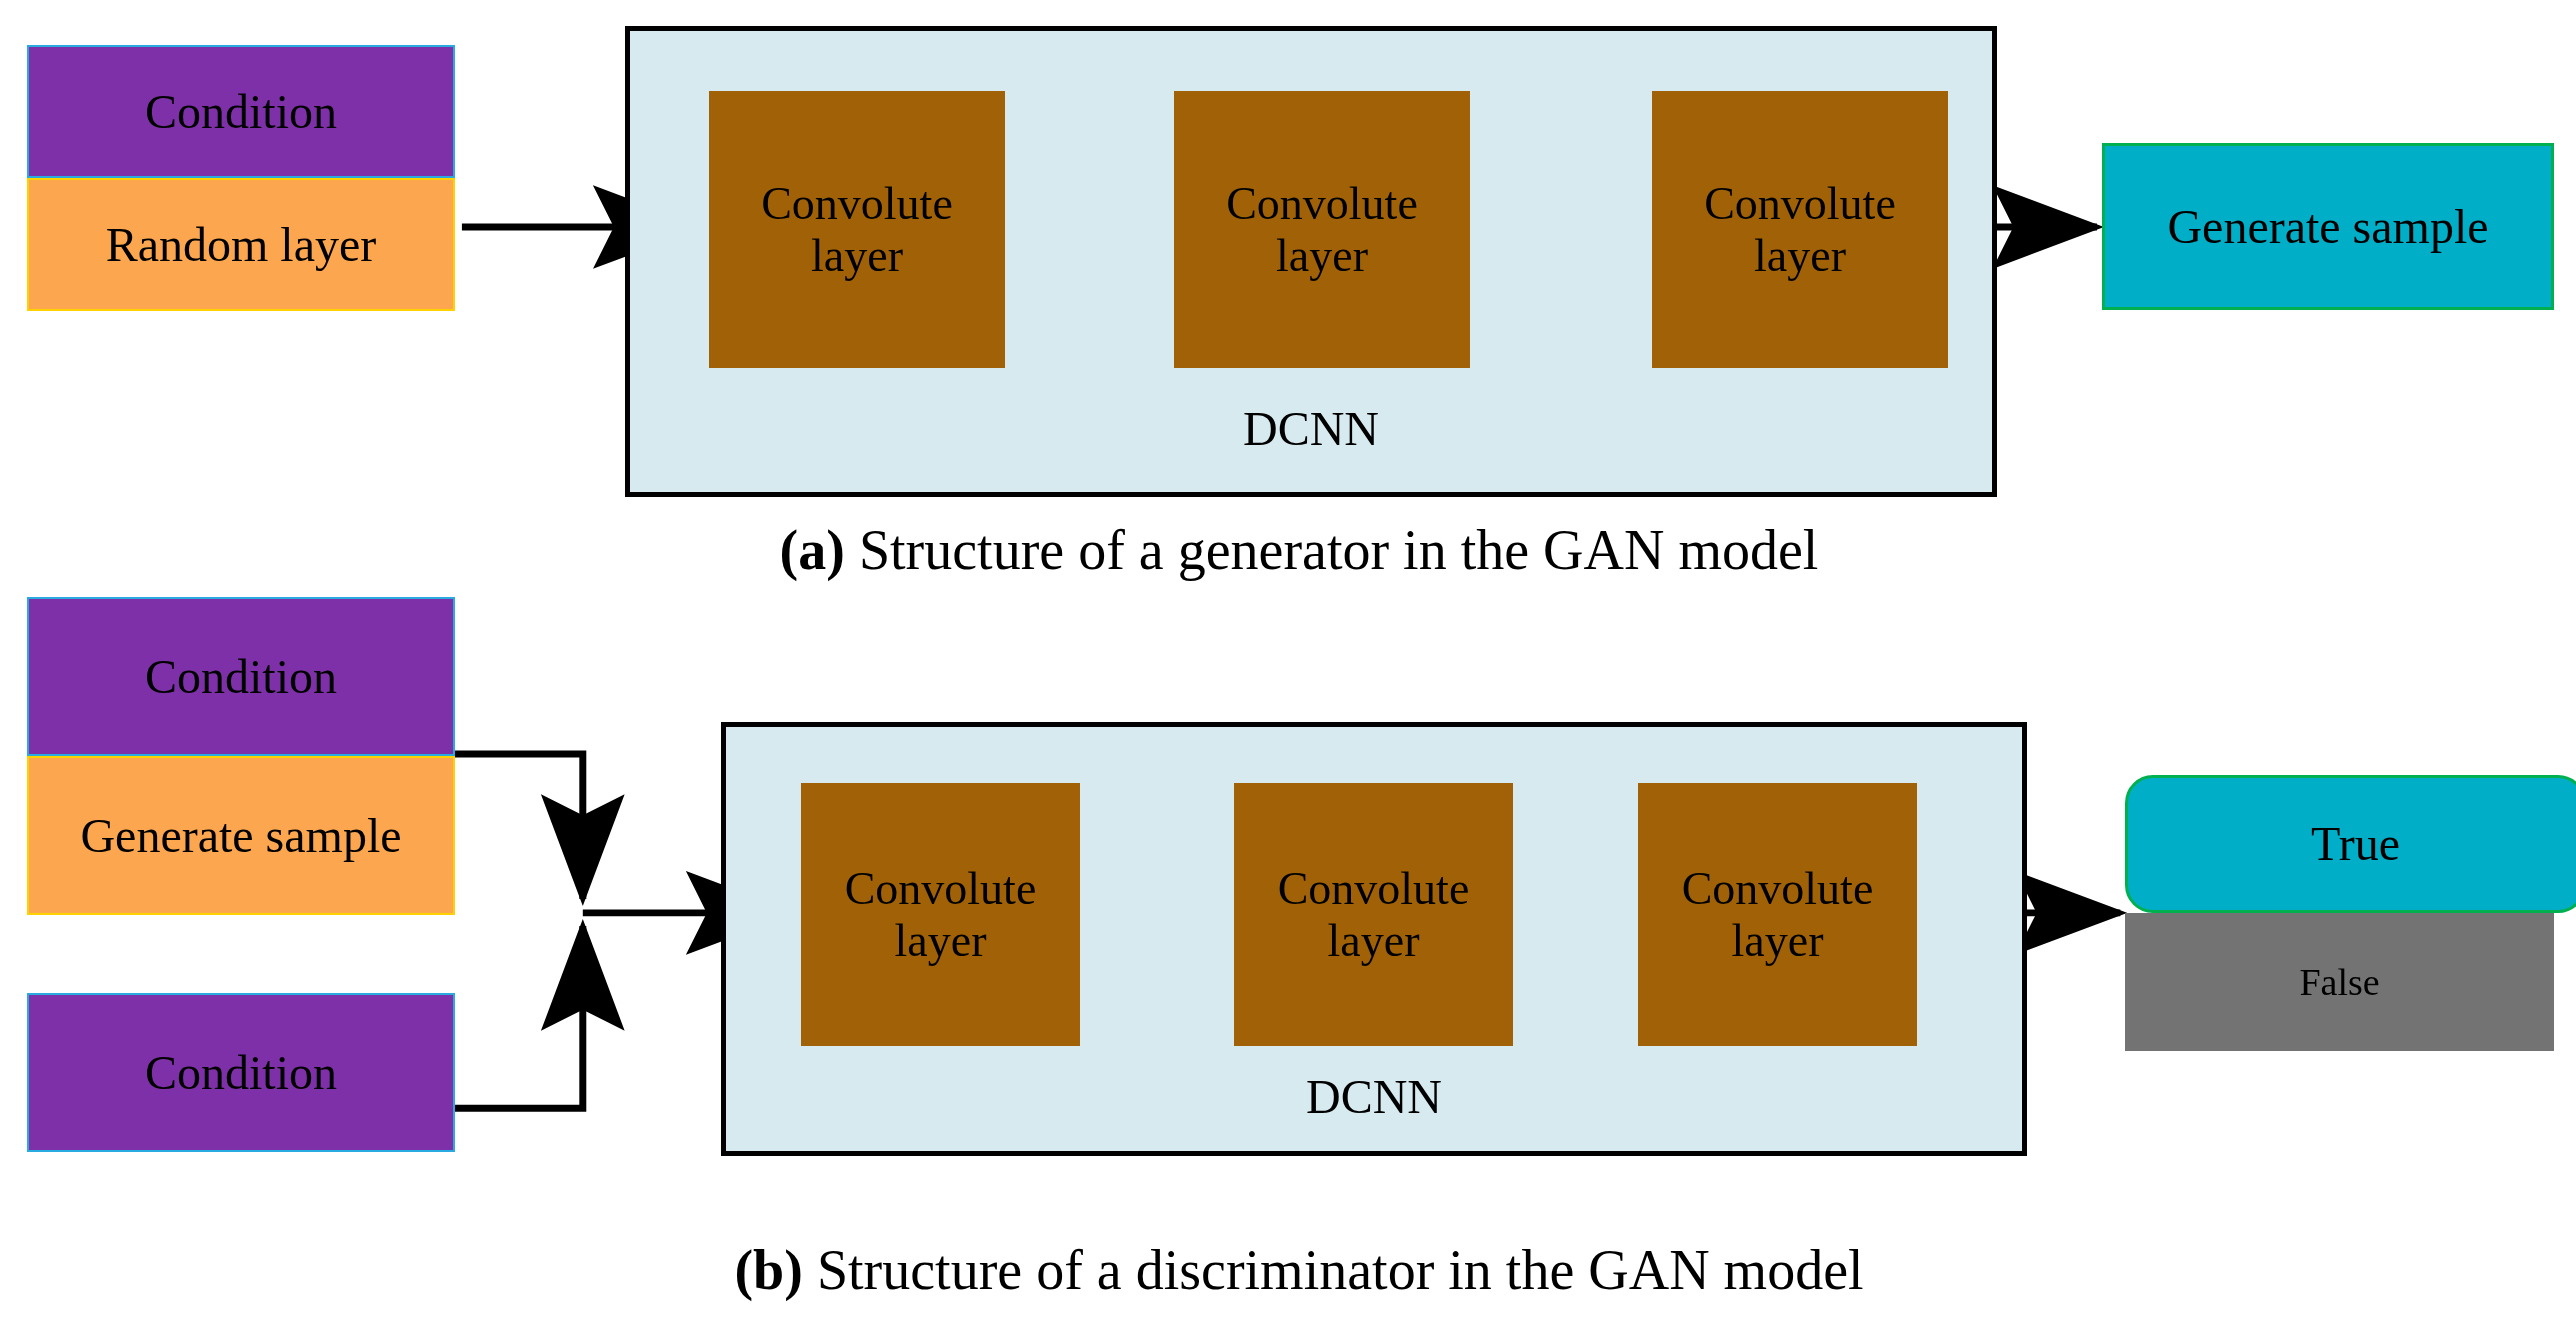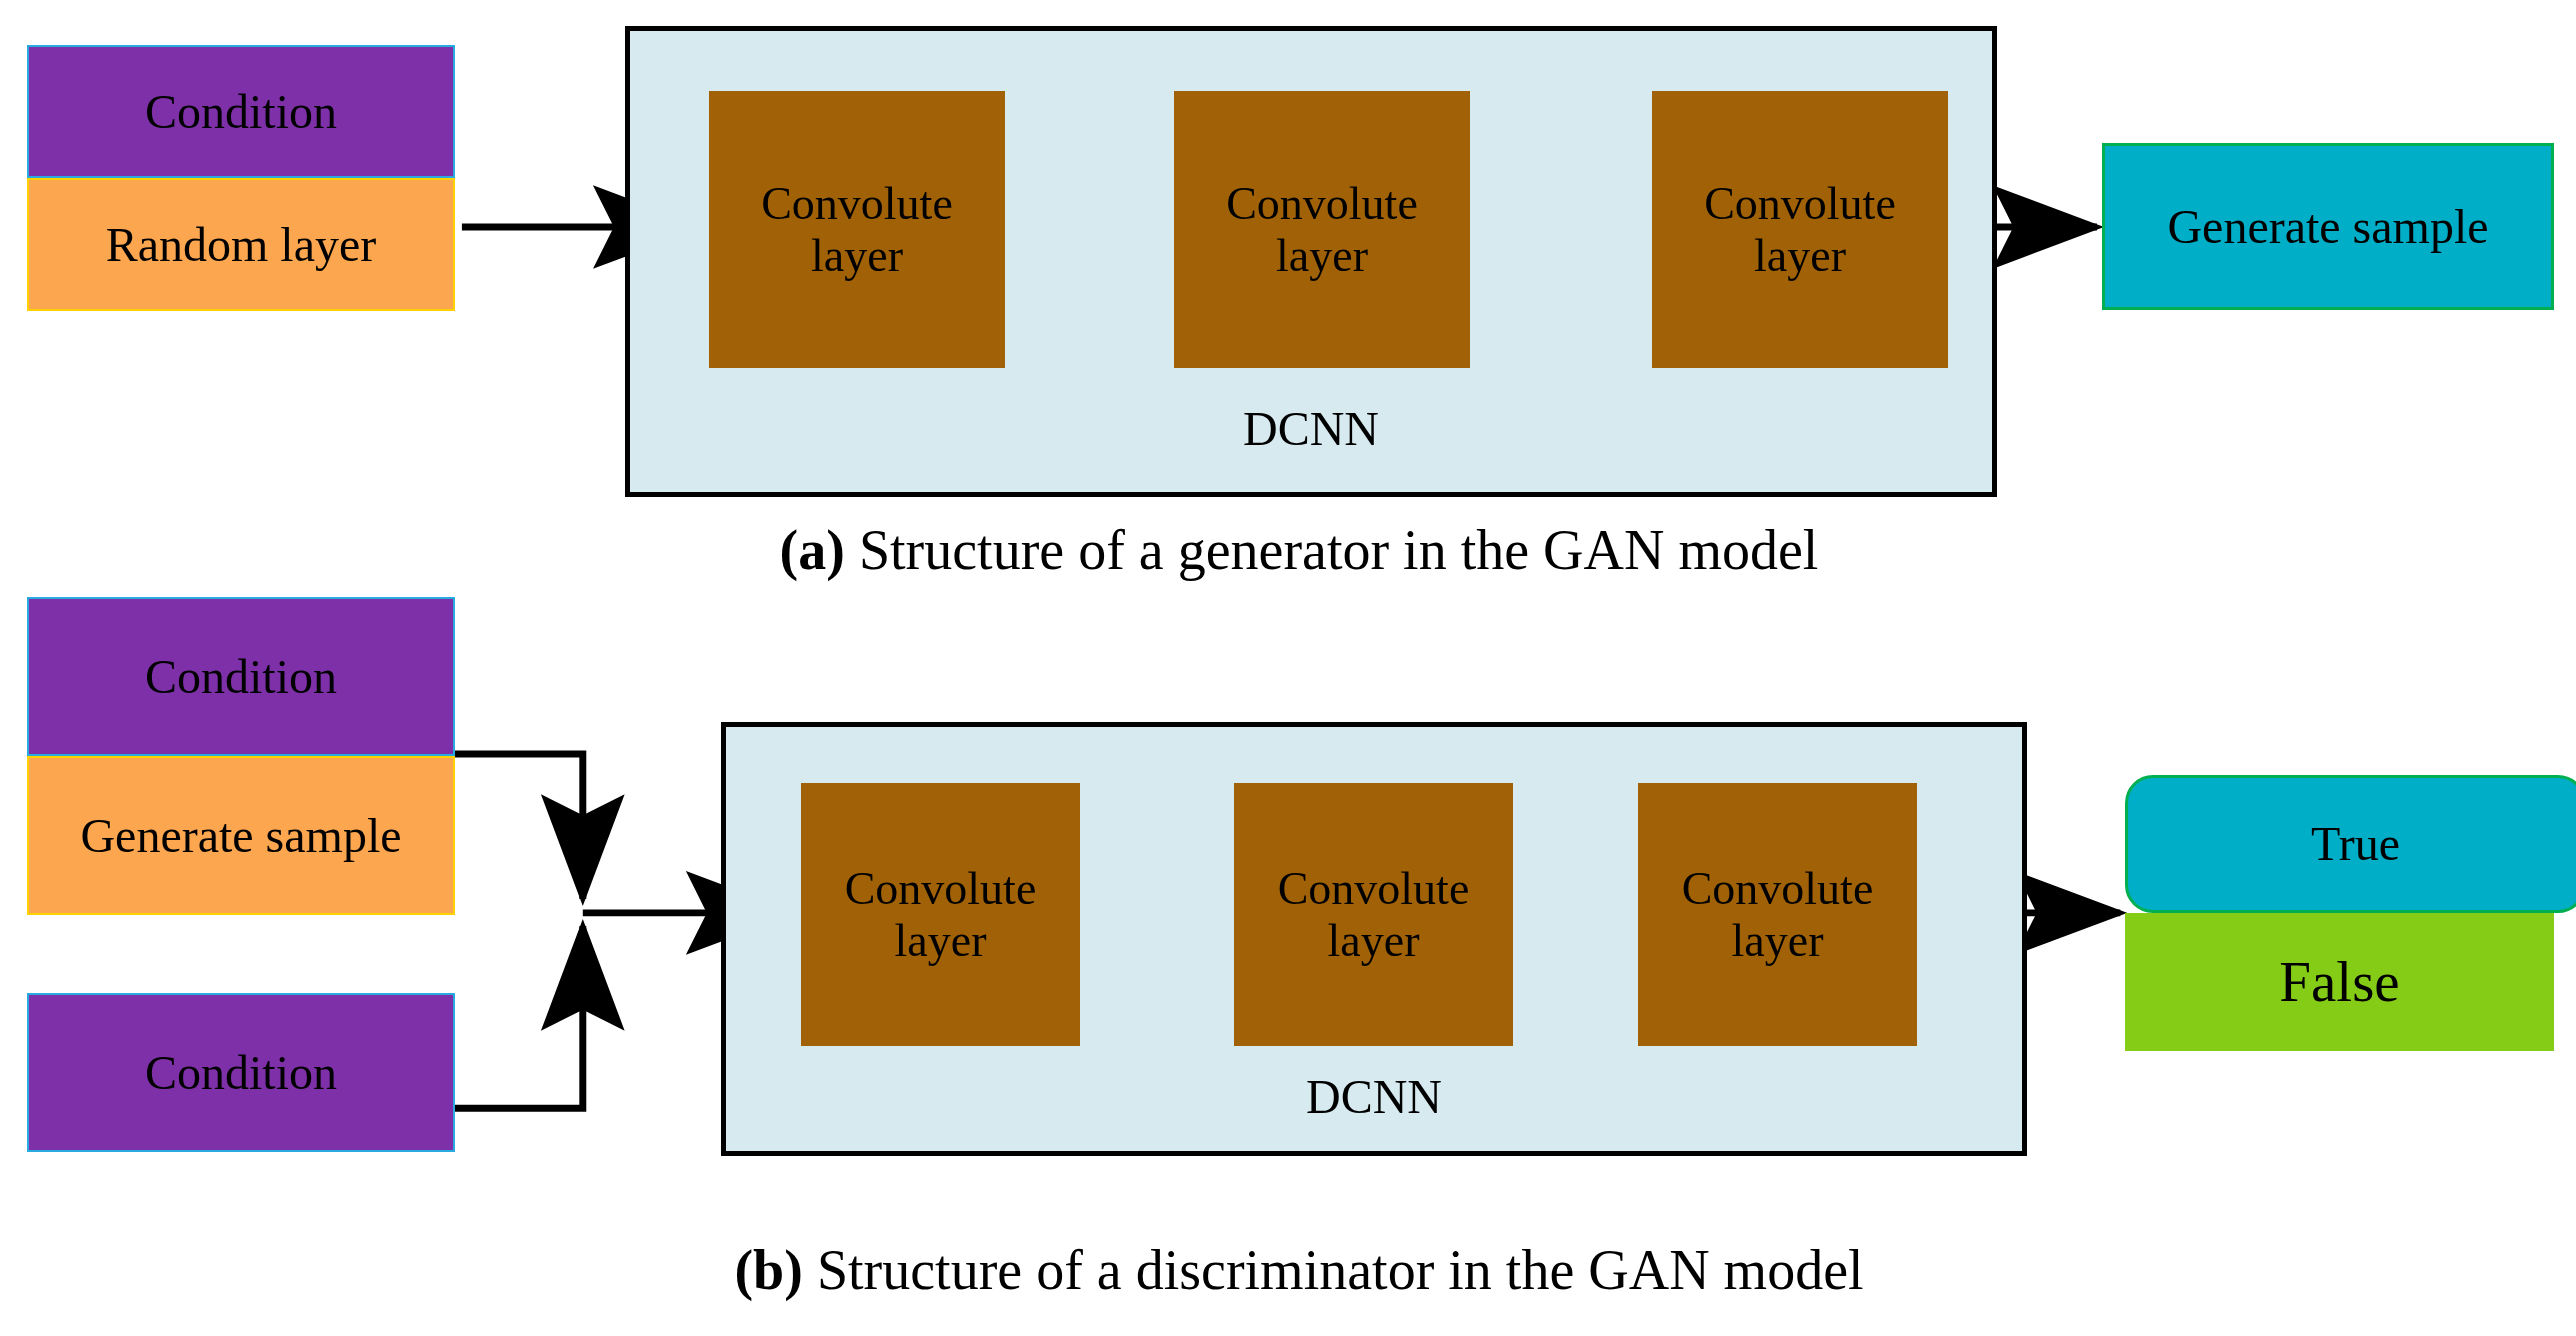--- a/index.html
+++ b/index.html
@@ -51,23 +51,23 @@
     background:#fca64f;
     border:2.3px solid #ffd100;
     font-size:48px;
   }
   .teal{
     background:#00aec7;
     border:3.1px solid #00b050;
     font-size:48px;
   }
   .red{
-    background:#84cc16;
+    background:#737373;
     border:none;
-    font-size:57px;
+    font-size:38px;
   }
   .caption{
     position:absolute;
     font-size:56px;
     white-space:nowrap;
     color:#000000;
     padding-left:11px;
   }
   .caption b{font-weight:bold;}
   svg.wires{

